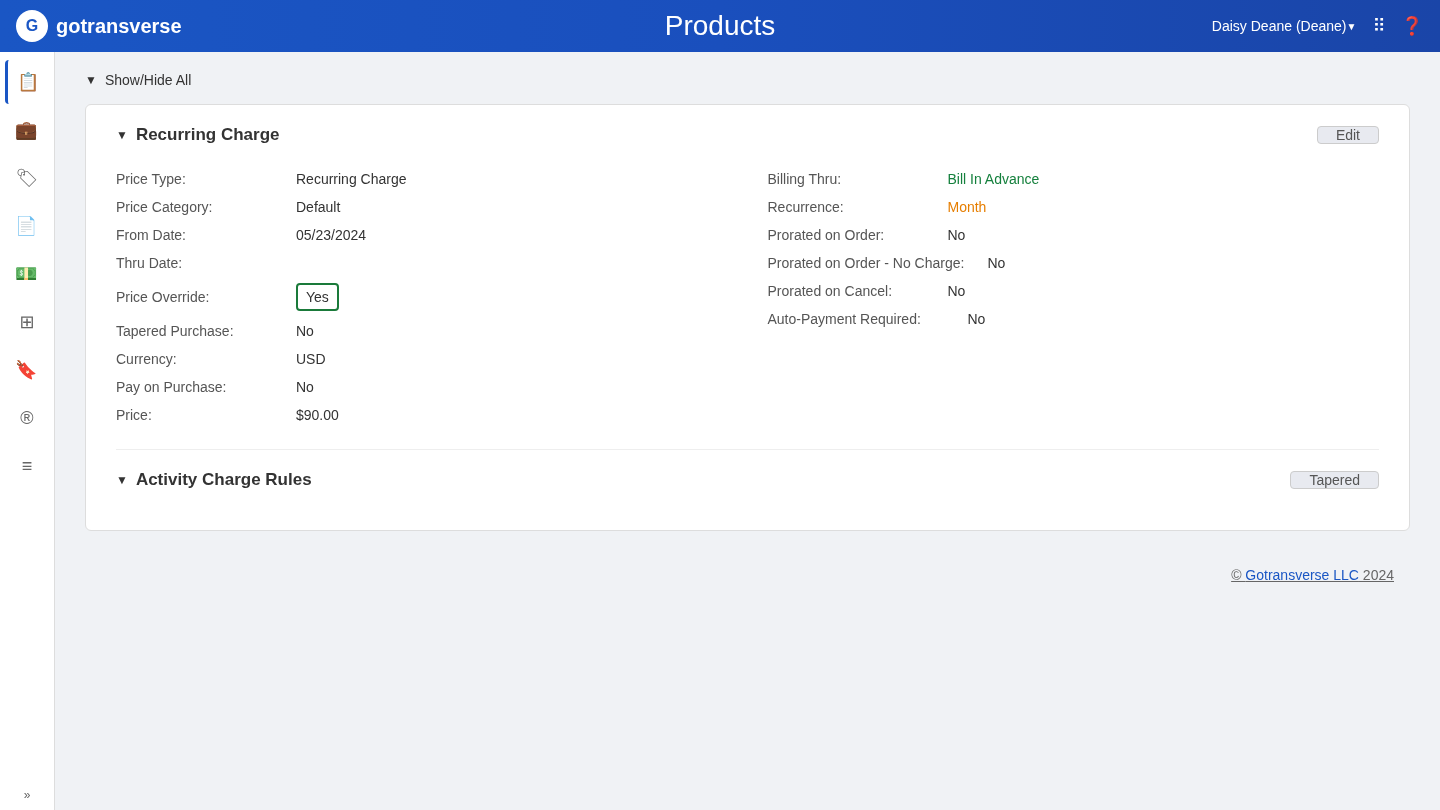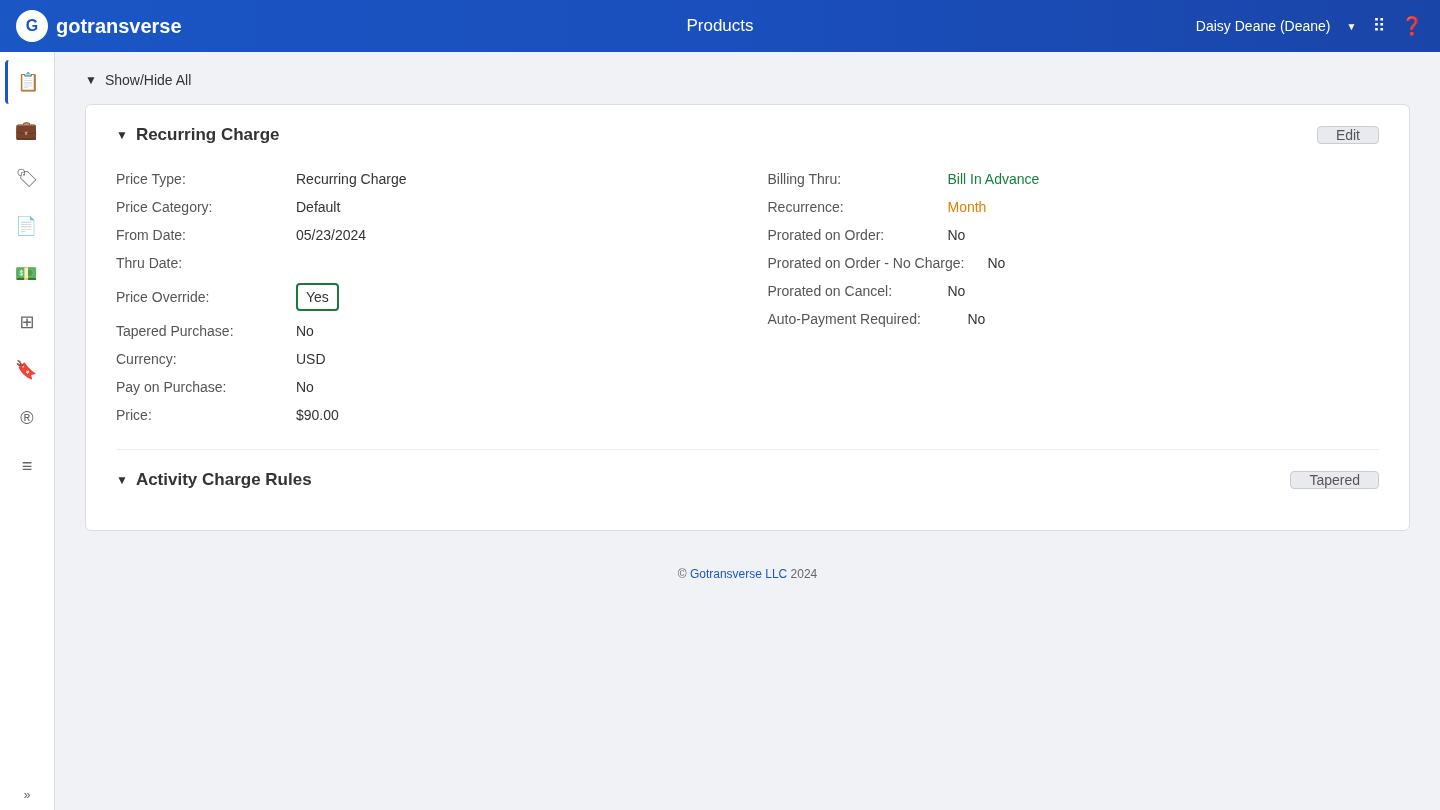--- a/index.html
+++ b/index.html
@@ -32,37 +32,37 @@
       align-items: center;
       justify-content: center;
       color: #1a56c4;
       font-weight: bold;
       font-size: 16px;
     }
     .topnav-title {
       flex: 1;
       text-align: center;
       color: white;
-      font-size: 17px;
+      font-size: 28px;
       font-weight: normal;
       position: absolute;
       left: 50%;
       transform: translateX(-50%);
     }
     .topnav-right {
       margin-left: auto;
       display: flex;
       align-items: center;
       gap: 16px;
       color: white;
     }
     .topnav-user {
       display: flex;
       align-items: center;
-      gap: 16px;
+      gap: 0;
       cursor: pointer;
       color: white;
       font-size: 14px;
     }
     .topnav-user .caret { font-size: 10px; }
     .topnav-grid-icon, .topnav-help-icon {
       color: white;
       font-size: 18px;
       cursor: pointer;
     }
@@ -202,24 +202,25 @@
     
     .highlight-box {
       border: 2px solid #1a7a3a;
       border-radius: 4px;
       padding: 4px 8px;
       display: inline-block;
     }
 
     
     .footer {
-      text-align: center;
+      text-align: right;
       padding: 16px;
       color: #666;
-      font-size: 12px;
+      font-size: 14px;
+      text-decoration: underline;
     }
     .footer a { color: #1a56c4; text-decoration: none; }
 
     
     .section-divider {
       border: none;
       border-top: 1px solid #eee;
       margin: 20px 0;
     }
   </style>

